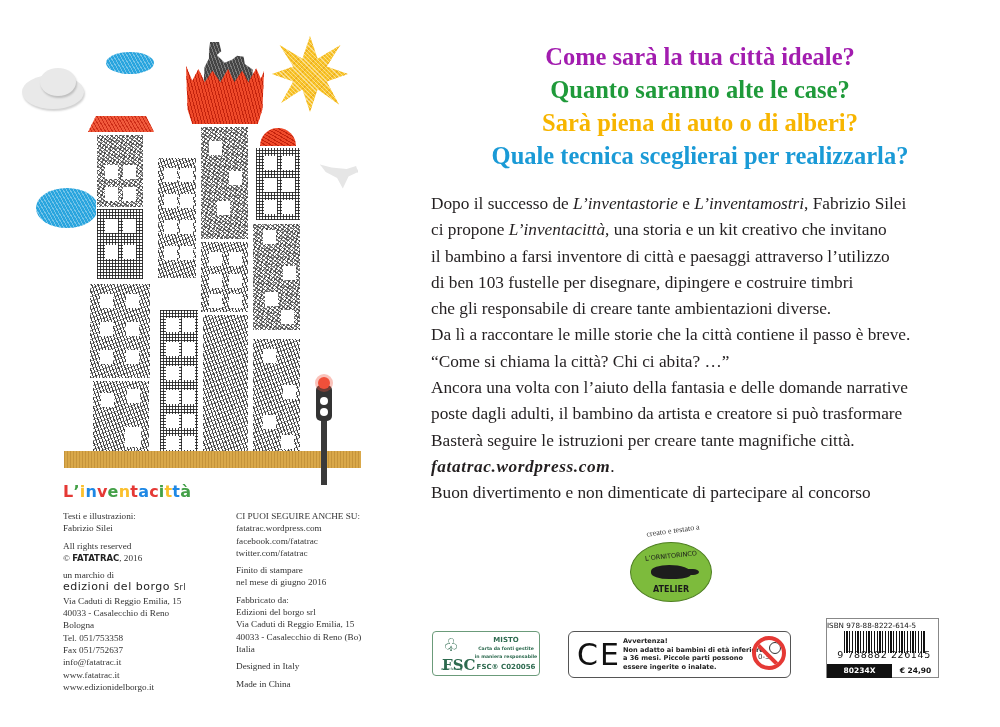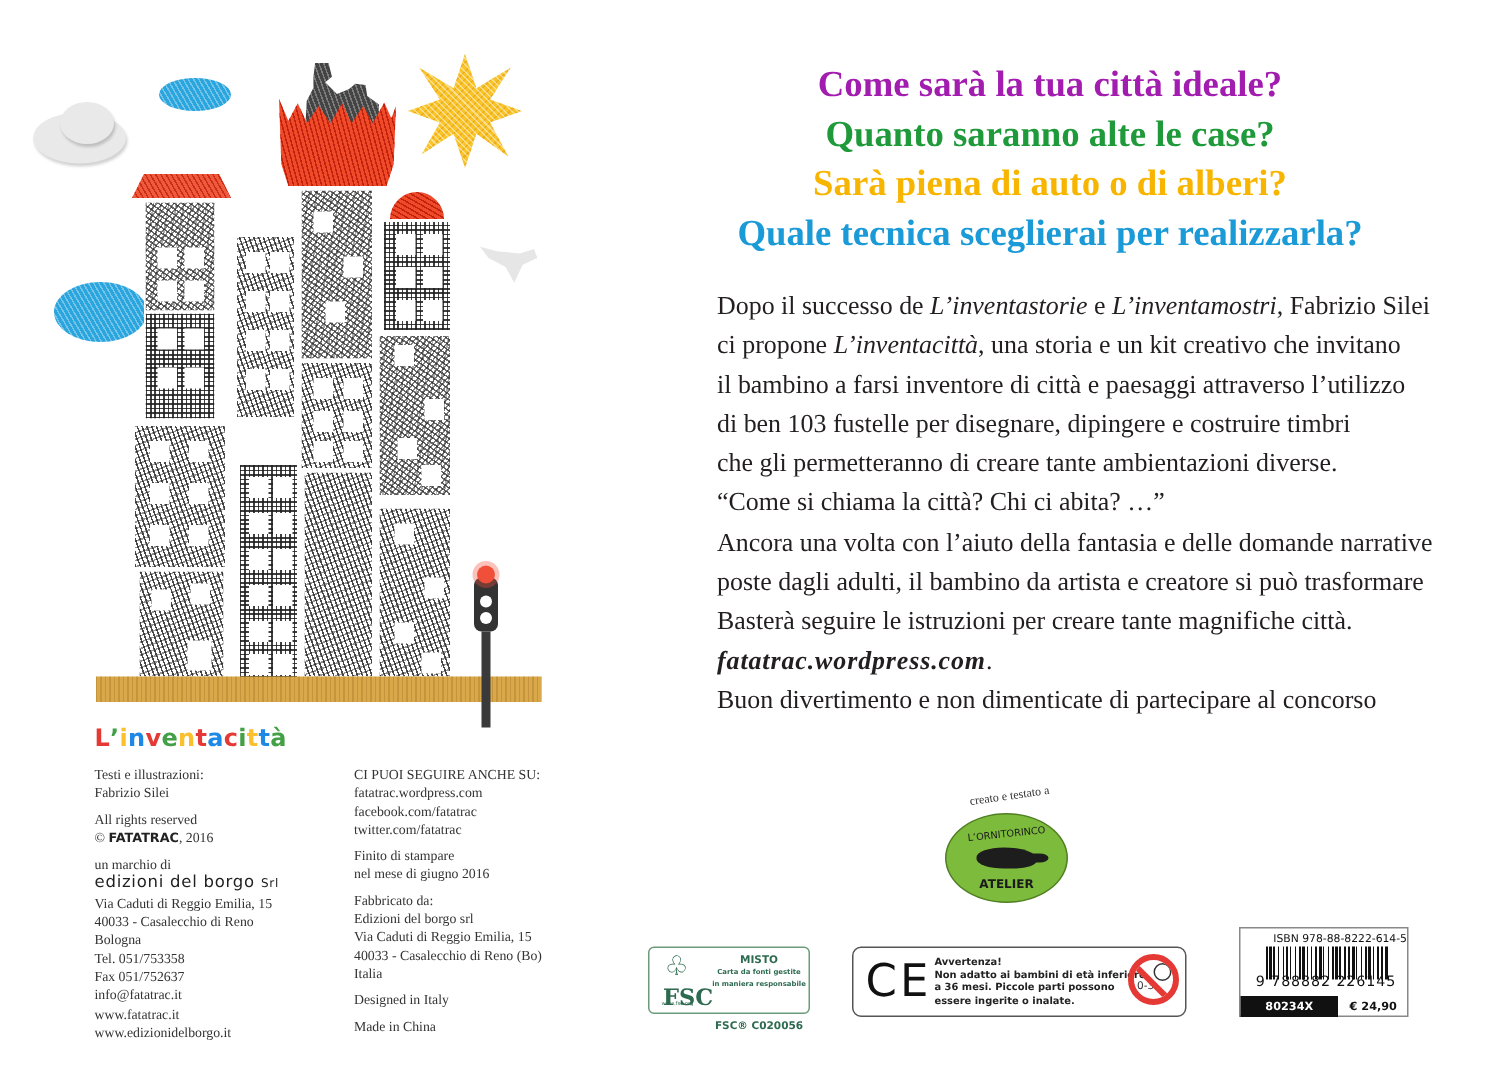--- a/index.html
+++ b/index.html
@@ -90,52 +90,52 @@
     .col-a { left: 63px; top: 510px; }
     .col-b { left: 236px; top: 510px; }
     .fatatrac-mark { font-family: "DejaVu Sans", sans-serif; font-weight: bold; font-size: 8.5px; color: #222; }
     .borgo-mark { font-family: "DejaVu Sans", sans-serif; font-size: 11px; letter-spacing: 0.5px; color: #222; }
     .borgo-mark small { font-size: 8px; }
 
     
     .headlines { position: absolute; left: 420px; top: 40px; width: 560px; text-align: center; font-family: "Liberation Serif", serif; font-weight: bold; font-size: 24.5px; line-height: 33px; }
     .headlines div { white-space: nowrap; }
     .body-text { position: absolute; left: 431px; top: 191px; width: 560px; font-family: "Liberation Serif", serif; font-size: 17.3px; line-height: 26.3px; color: #231f20; }
-    .body-text .p { display: block; white-space: nowrap; margin-left: 47px; }
+    .body-text .p { display: block; white-space: nowrap; }
     .body-text i { font-style: italic; }
     .site-link { font-style: italic; font-weight: bold; letter-spacing: 0.6px; }
 
     .badge-ornitorinco { position: absolute; left: 620px; top: 526px; width: 100px; height: 80px; }
     .badge-arc { position: absolute; left: 8px; top: 0px; width: 90px; font-family: "Liberation Serif", serif; font-size: 8px; color: #333; text-align: center; transform: rotate(-8deg); }
     .badge-oval { position: absolute; left: 10px; top: 16px; width: 80px; height: 58px; border-radius: 50%; background: #7dbb3c; border: 1px solid #4f7f22; }
     .badge-title { position: absolute; left: 0; top: 9px; width: 100%; text-align: center; font-family: "DejaVu Sans", sans-serif; font-size: 6.5px; color: #1a1a1a; transform: rotate(-6deg); }
     .badge-animal { position: absolute; left: 20px; top: 22px; width: 40px; height: 14px; background: #1d1d1d; border-radius: 50% 60% 40% 50%; }
     .badge-tail { position: absolute; left: 56px; top: 26px; width: 12px; height: 6px; background: #1d1d1d; border-radius: 0 50% 50% 0; }
     .badge-sub { position: absolute; left: 0; top: 42px; width: 100%; text-align: center; font-family: "DejaVu Sans", sans-serif; font-size: 8px; color: #1a1a1a; font-weight: bold; }
 
     .fsc-box { position: absolute; left: 432px; top: 631px; width: 108px; height: 45px; border: 1px solid #6b9b7a; border-radius: 4px; box-sizing: border-box; background: #fff; }
     .fsc-logo { position: absolute; left: 6px; top: 4px; width: 30px; height: 36px; }
     .fsc-tree { position: absolute; left: 4px; top: 0; font-size: 18px; color: #2d6a4f; line-height: 18px; }
     .fsc-word { position: absolute; left: 3px; top: 20px; font-family: "DejaVu Serif", serif; font-size: 15px; color: #2d6a4f; font-weight: bold; }
     .fsc-url { position: absolute; left: 2px; top: 31px; font-family: "DejaVu Sans", sans-serif; font-size: 3.5px; color: #2d6a4f; }
     .fsc-text { position: absolute; left: 40px; top: 4px; width: 66px; text-align: center; font-family: "DejaVu Sans", sans-serif; color: #2d6a4f; }
     .fsc-misto { font-size: 7px; font-weight: bold; display: block; }
     .fsc-desc { font-size: 4.6px; font-weight: bold; line-height: 6px; display: block; margin-top: 2px; }
-    .fsc-code { font-size: 7px; font-weight: bold; display: block; margin-top: 20px; }
+    .fsc-code { font-size: 7px; font-weight: bold; display: block; margin-top: 3px; }
 
     .ce-box { position: absolute; left: 568px; top: 631px; width: 223px; height: 47px; border: 1px solid #555; border-radius: 6px; box-sizing: border-box; background: #fff; }
     .ce-mark { position: absolute; left: 8px; top: 6px; font-family: "DejaVu Sans", sans-serif; font-size: 30px; line-height: 34px; color: #111; letter-spacing: 2px; }
     .ce-text { position: absolute; left: 54px; top: 5px; font-family: "DejaVu Sans", sans-serif; font-size: 6.6px; line-height: 8.7px; font-weight: bold; color: #222; white-space: nowrap; }
     .age-icon { position: absolute; left: 183px; top: 4px; width: 34px; height: 34px; border: 4px solid #e53935; border-radius: 50%; box-sizing: border-box; overflow: hidden; }
     .age-slash { position: absolute; left: 11px; top: -4px; width: 4px; height: 40px; background: #e53935; transform: rotate(-45deg); }
     .age-face { position: absolute; left: 13px; top: 2px; width: 10px; height: 10px; border: 1px solid #333; border-radius: 50%; }
     .age-label { position: absolute; left: 2px; top: 13px; font-family: "DejaVu Sans", sans-serif; font-size: 7px; color: #333; }
 
     .isbn-box { position: absolute; left: 826px; top: 618px; width: 113px; height: 60px; border: 1px solid #888; box-sizing: border-box; background: #fff; }
-    .isbn-label { position: absolute; left: 0; top: 2px; width: 100%; text-align: right; font-family: "DejaVu Sans", sans-serif; font-size: 7.2px; color: #111; }
+    .isbn-label { position: absolute; left: 0; top: 2px; width: 100%; text-align: left; font-family: "DejaVu Sans", sans-serif; font-size: 7.2px; color: #111; }
     .barcode { position: absolute; left: 17px; top: 12px; width: 82px; height: 22px;
       background-image: repeating-linear-gradient(90deg, #111 0 1px, transparent 1px 2px, #111 2px 4px, transparent 4px 5px, #111 5px 6px, transparent 6px 8px, #111 8px 9px, transparent 9px 11px);
     }
     .isbn-digits { position: absolute; left: 3px; top: 30px; width: 108px; text-align: center; font-family: "DejaVu Sans", sans-serif; font-size: 9.5px; letter-spacing: 0.6px; color: #111; background: transparent; }
     .isbn-code { position: absolute; left: 0; top: 45px; width: 65px; height: 14px; background: #111; color: #fff; font-family: "DejaVu Sans", sans-serif; font-weight: bold; font-size: 7.5px; text-align: center; line-height: 14px; }
     .isbn-price { position: absolute; left: 65px; top: 45px; width: 47px; height: 14px; color: #111; font-family: "DejaVu Sans", sans-serif; font-weight: bold; font-size: 7.5px; text-align: center; line-height: 14px; }
   </style>
 </head>
 <body>
 
@@ -312,21 +312,22 @@
   <div style="color:#1f9a3a">Quanto saranno alte le case?</div>
   <div style="color:#f7b500">Sarà piena di auto o di alberi?</div>
   <div style="color:#1a9ad6">Quale tecnica sceglierai per realizzarla?</div>
 </div>
 
 <div class="body-text">
   <span class="p"><span>Dopo il successo de </span><i>L’inventastorie</i><span> e </span><i>L’inventamostri</i><span>, Fabrizio Silei</span></span>
   <span class="p"><span>ci propone </span><i>L’inventacittà</i><span>, una storia e un kit creativo che invitano</span></span>
   <span class="p">il bambino a farsi inventore di città e paesaggi attraverso l’utilizzo</span>
   <span class="p">di ben 103 fustelle per disegnare, dipingere e costruire timbri</span>
-  <span class="p">che gli permetteranno di creare tante ambientazioni diverse.</span>
+  <span class="p">che gli responsabile di creare tante ambientazioni diverse.</span>
+  <span class="p">Da lì a raccontare le mille storie che la città contiene il passo è breve.</span>
   <span class="p">“Come si chiama la città? Chi ci abita? …”</span>
   <span class="p">Ancora una volta con l’aiuto della fantasia e delle domande narrative</span>
   <span class="p">poste dagli adulti, il bambino da artista e creatore si può trasformare</span>
   <span class="p">Basterà seguire le istruzioni per creare tante magnifiche città.</span>
   <span class="p"><span class="site-link">fatatrac.wordpress.com</span><span>.</span></span>
   <span class="p">Buon divertimento e non dimenticate di partecipare al concorso</span>
 </div>
 
 <div class="badge-ornitorinco">
   <div class="badge-arc">creato e testato a</div>

